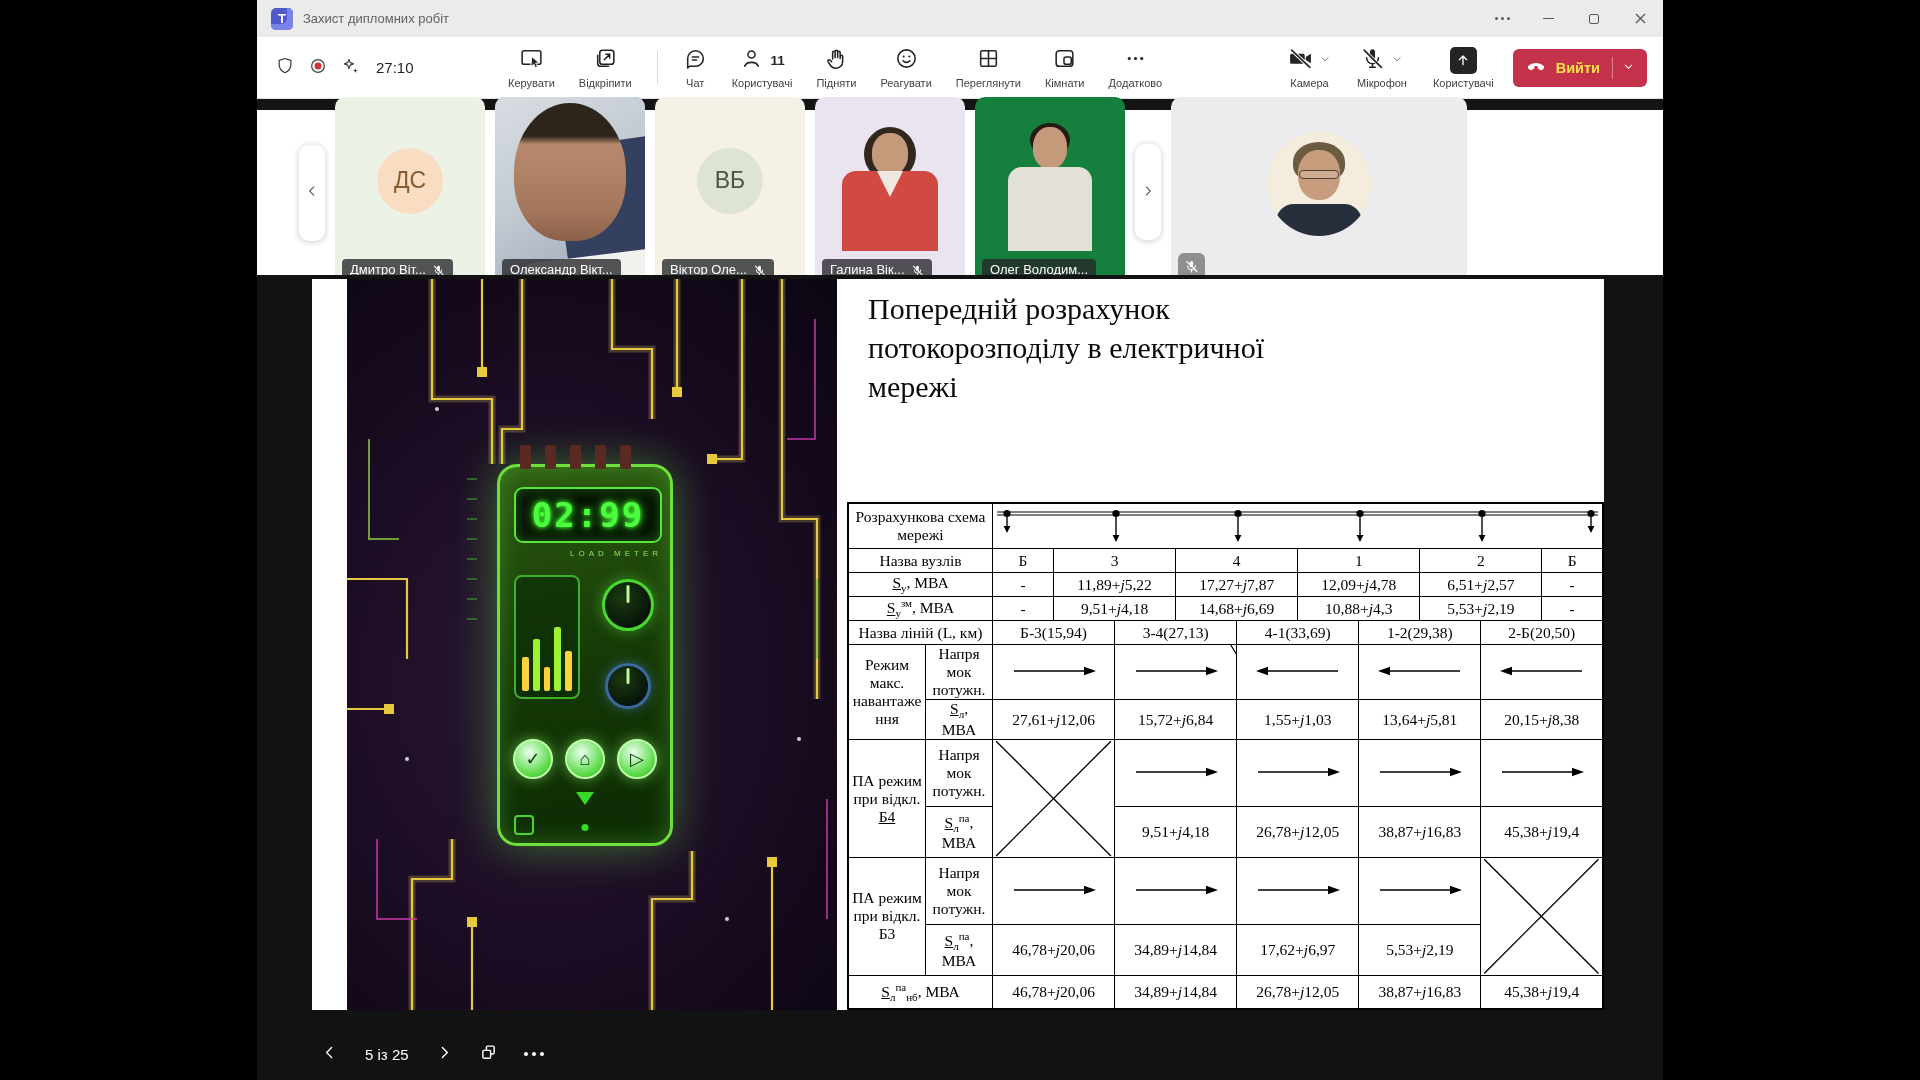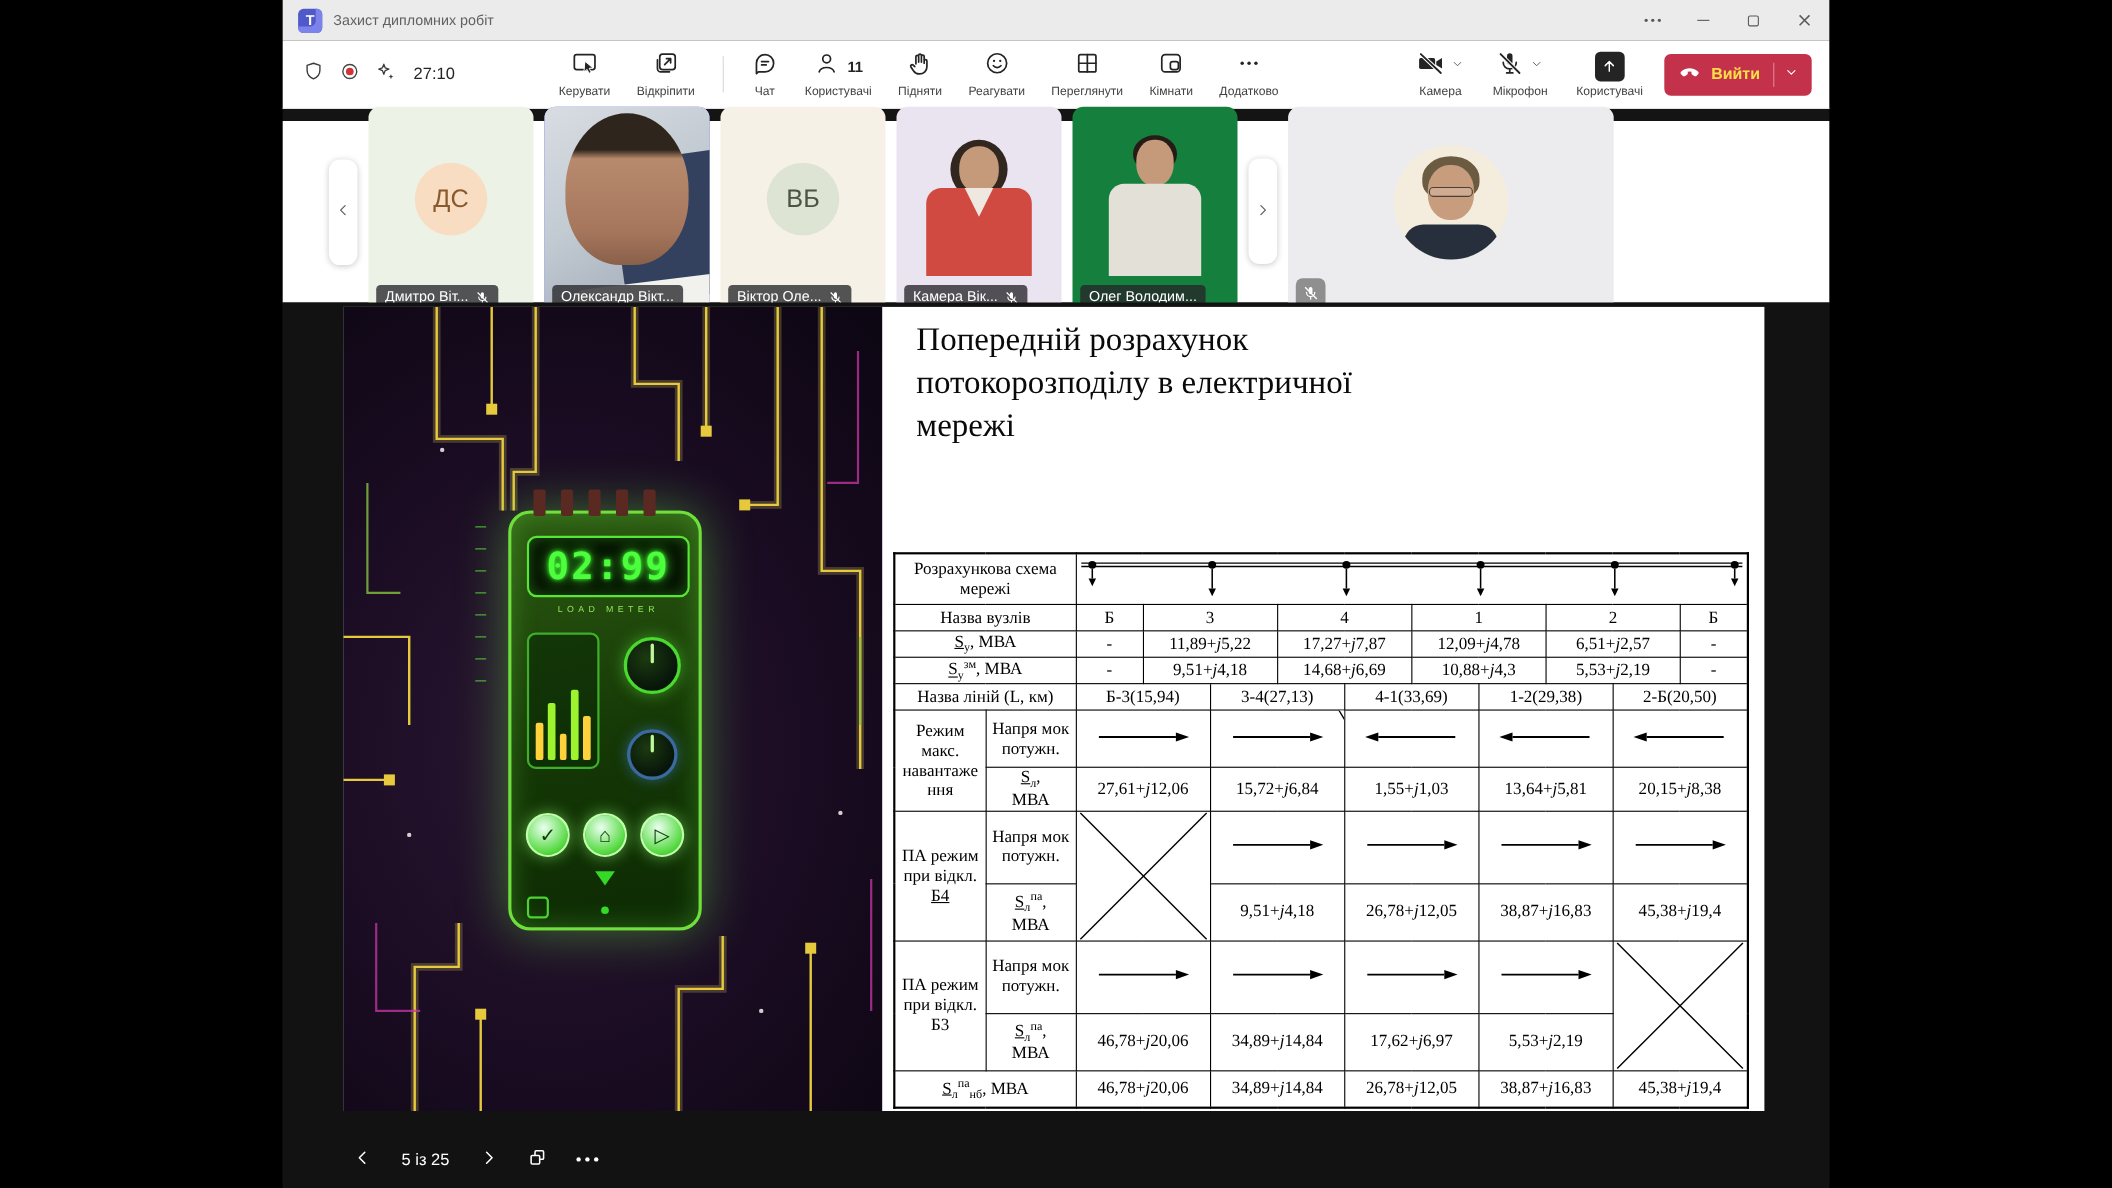--- a/index.html
+++ b/index.html
@@ -85,33 +85,33 @@
     border-radius:50%; background:#f4eddd; overflow:hidden; }
   .v-photo .hair { position:absolute; left:50%; top:10px; transform:translateX(-50%); width:52px; height:40px; border-radius:50% 50% 40% 40%; background:#6b5b41; }
   .v-photo .head { position:absolute; left:50%; top:18px; transform:translateX(-50%); width:42px; height:50px; border-radius:46%; background:#c79d7e; }
   .v-photo .glasses { position:absolute; left:50%; top:38px; transform:translateX(-50%); width:40px; height:9px; border:1.6px solid #4a4038; border-radius:4px; background:rgba(255,255,255,.15); }
   .v-photo .body { position:absolute; left:50%; bottom:-8px; transform:translateX(-50%); width:86px; height:40px; border-radius:18px 18px 0 0; background:#272e3c; }
 
   
   .stage { position:absolute; top:275px; left:0; width:100%; height:805px; background:#121212; }
   .slide { position:absolute; left:55px; top:4px; width:1292px; height:731px; background:#fff; display:flex; }
   .slide-art { width:490px; height:100%; position:relative; overflow:hidden;
-    background:radial-gradient(420px 520px at 40% 55%, #2a1633 0%, #1a0c22 55%, #0d0613 100%); }
+    background:radial-gradient(420px 520px at 40% 55%, #2a1633 0%, #1a0c22 55%, #0d0613 100%);margin-left:35px; }
   .slide-art svg.traces { position:absolute; inset:0; }
   .device { position:absolute; left:150px; top:185px; width:176px; height:382px; border-radius:20px;
     background:linear-gradient(170deg,#2c5a12,#153806 55%,#0d2a04); border:3px solid #6fe03a;
     box-shadow:0 0 46px rgba(100,230,60,.45), inset 0 0 24px rgba(120,255,80,.28); }
   .pins { position:absolute; top:-22px; left:20px; display:flex; gap:14px; }
   .pins i { width:11px; height:24px; background:#5a2a22; border-radius:2px; }
   .led { position:absolute; left:14px; top:20px; width:148px; height:56px; background:#051002;
     border:2.5px solid #57e636; border-radius:9px; display:flex; align-items:center; justify-content:center;
     box-shadow:inset 0 0 14px rgba(90,255,60,.3); }
   .led-text { font-family:"DejaVu Sans Mono", monospace; font-weight:bold; font-size:34px; color:#4cff3c;
     letter-spacing:2px; text-shadow:0 0 12px #46ff35, 0 0 4px #46ff35; }
-  .led-label { position:absolute; left:14px; top:82px; width:148px; text-align:center; font-size:8px;
+  .led-label { position:absolute; left:14px; top:82px; width:148px; text-align:right; font-size:8px;
     letter-spacing:4px; color:#8fe65a; }
   .eq { position:absolute; left:14px; top:108px; width:66px; height:124px; border:2px solid #3fae2a;
     border-radius:8px; background:rgba(10,40,5,.55); display:flex; align-items:flex-end; gap:4px; padding:6px; }
   .eq i { width:8px; border-radius:2px; }
   .knob { position:absolute; border-radius:50%; background:radial-gradient(circle at 38% 35%, #1c3a10, #07150a 70%); }
   .knob::after { content:""; position:absolute; left:50%; top:6%; width:3px; height:40%; background:#bff79a; transform:translateX(-50%); border-radius:2px; }
   .knob.k1 { right:16px; top:112px; width:52px; height:52px; border:3px solid #49d92f; box-shadow:0 0 14px rgba(90,230,60,.5); }
   .knob.k2 { right:19px; top:196px; width:46px; height:46px; border:3px solid #3a6aa0; box-shadow:0 0 12px rgba(70,130,220,.5); }
   .dev-btns { position:absolute; left:0; right:0; bottom:64px; display:flex; justify-content:center; gap:12px; }
   .dev-btn { width:40px; height:40px; border-radius:50%; border:2px solid #bfffaa;
@@ -392,21 +392,21 @@
         </div>
         <div class="tile" style="background: rgb(234, 228, 240);">
           <div style="position: absolute; inset: 0px;">
             <div class="v-person t-galina">
               <div class="hair"></div>
               <div class="head"></div>
               <div class="body"></div>
             </div>
           </div>
           <div class="badge">
-            <span>Камера Вік...</span>
+            <span>Галина Вік...</span>
             <span style="display: flex;">
               <svg viewBox="0 0 24 24">
                 <rect x="9.4" y="3" width="5.2" height="10.5" rx="2.6" fill="#fff"></rect>
                 <path d="M6 11a6 6 0 0 0 12 0M12 17.5v3.2" stroke="#fff" stroke-width="1.8" fill="none" stroke-linecap="round"></path>
                 <path d="M4 3.5l17 17" stroke="#fff" stroke-width="2"></path>
               </svg>
             </span>
           </div>
         </div>
         <div class="tile" style="background: #15803d;">

